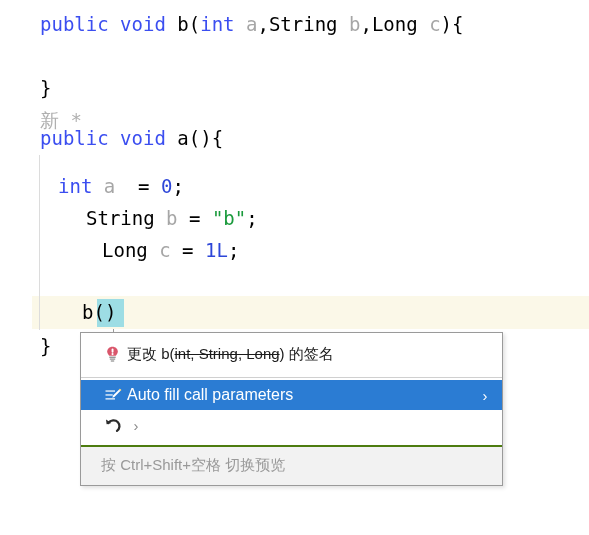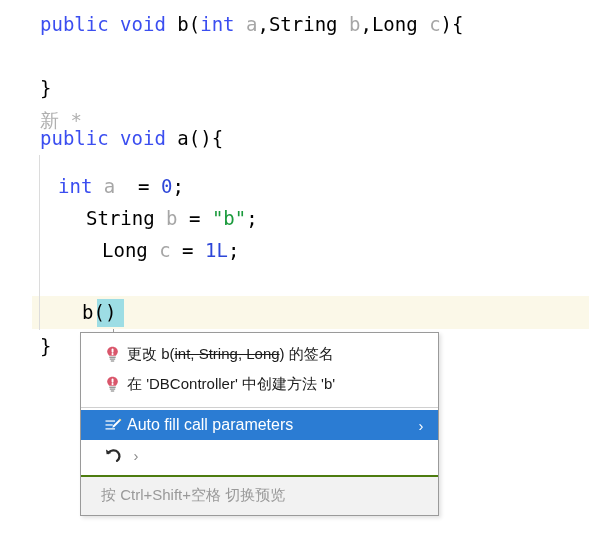--- a/index.html
+++ b/index.html
@@ -102,21 +102,21 @@
     width: 1px;
     height: 14px;
     background: #9a9a9a;
   }
 
   
   #popup {
     position: absolute;
     left: 80px;
     top: 332px;
-    width: 359px;
+    width: 423px;
     background: #ffffff;
     border: 1px solid #9a9a9a;
     box-sizing: border-box;
     box-shadow: 2px 2px 4px rgba(0,0,0,0.12);
     font-size: 15px;
   }
   .menu-section { padding: 6px 0 5px 0; }
   .menu-item {
     display: flex;
     align-items: center;
@@ -212,33 +212,20 @@
           <rect x="4.3" y="10.6" width="6.4" height="1.3" fill="#8e8e8e"></rect>
           <rect x="4.8" y="12.5" width="5.4" height="1.2" fill="#8e8e8e"></rect>
           <rect x="5.8" y="14.4" width="3.4" height="1.2" fill="#8e8e8e"></rect>
         </svg>
       </span>
       <span class="mi-label">
         <span>更改 b(</span><span class="strike">int, String, Long</span><span>) 的签名</span>
       </span>
     </div>
 
-    <div class="menu-item">
-      <span class="mi-icon">
-        <svg width="15" height="16" viewBox="0 0 15 16" xmlns="http://www.w3.org/2000/svg">
-          <path d="M7.5 0.7 C4.3 0.7 2.2 2.9 2.2 5.6 C2.2 7.4 3.2 8.7 4.2 9.8 L10.8 9.8 C11.8 8.7 12.8 7.4 12.8 5.6 C12.8 2.9 10.7 0.7 7.5 0.7 Z" fill="#d9566b"></path>
-          <rect x="6.6" y="2.6" width="1.9" height="4.1" rx="0.9" fill="#ffffff"></rect>
-          <circle cx="7.55" cy="8.1" r="1.05" fill="#ffffff"></circle>
-          <rect x="4.3" y="10.6" width="6.4" height="1.3" fill="#8e8e8e"></rect>
-          <rect x="4.8" y="12.5" width="5.4" height="1.2" fill="#8e8e8e"></rect>
-          <rect x="5.8" y="14.4" width="3.4" height="1.2" fill="#8e8e8e"></rect>
-        </svg>
-      </span>
-      <span class="mi-label">在 'DBController' 中创建方法 'b'</span>
-    </div>
 
   </div>
 
   <div class="menu-sep"></div>
 
   <div class="menu-section" style="padding-top:2px;">
 
     <div class="menu-item selected">
       <span class="mi-icon">
         <svg width="17" height="15" viewBox="0 0 17 15" xmlns="http://www.w3.org/2000/svg">

